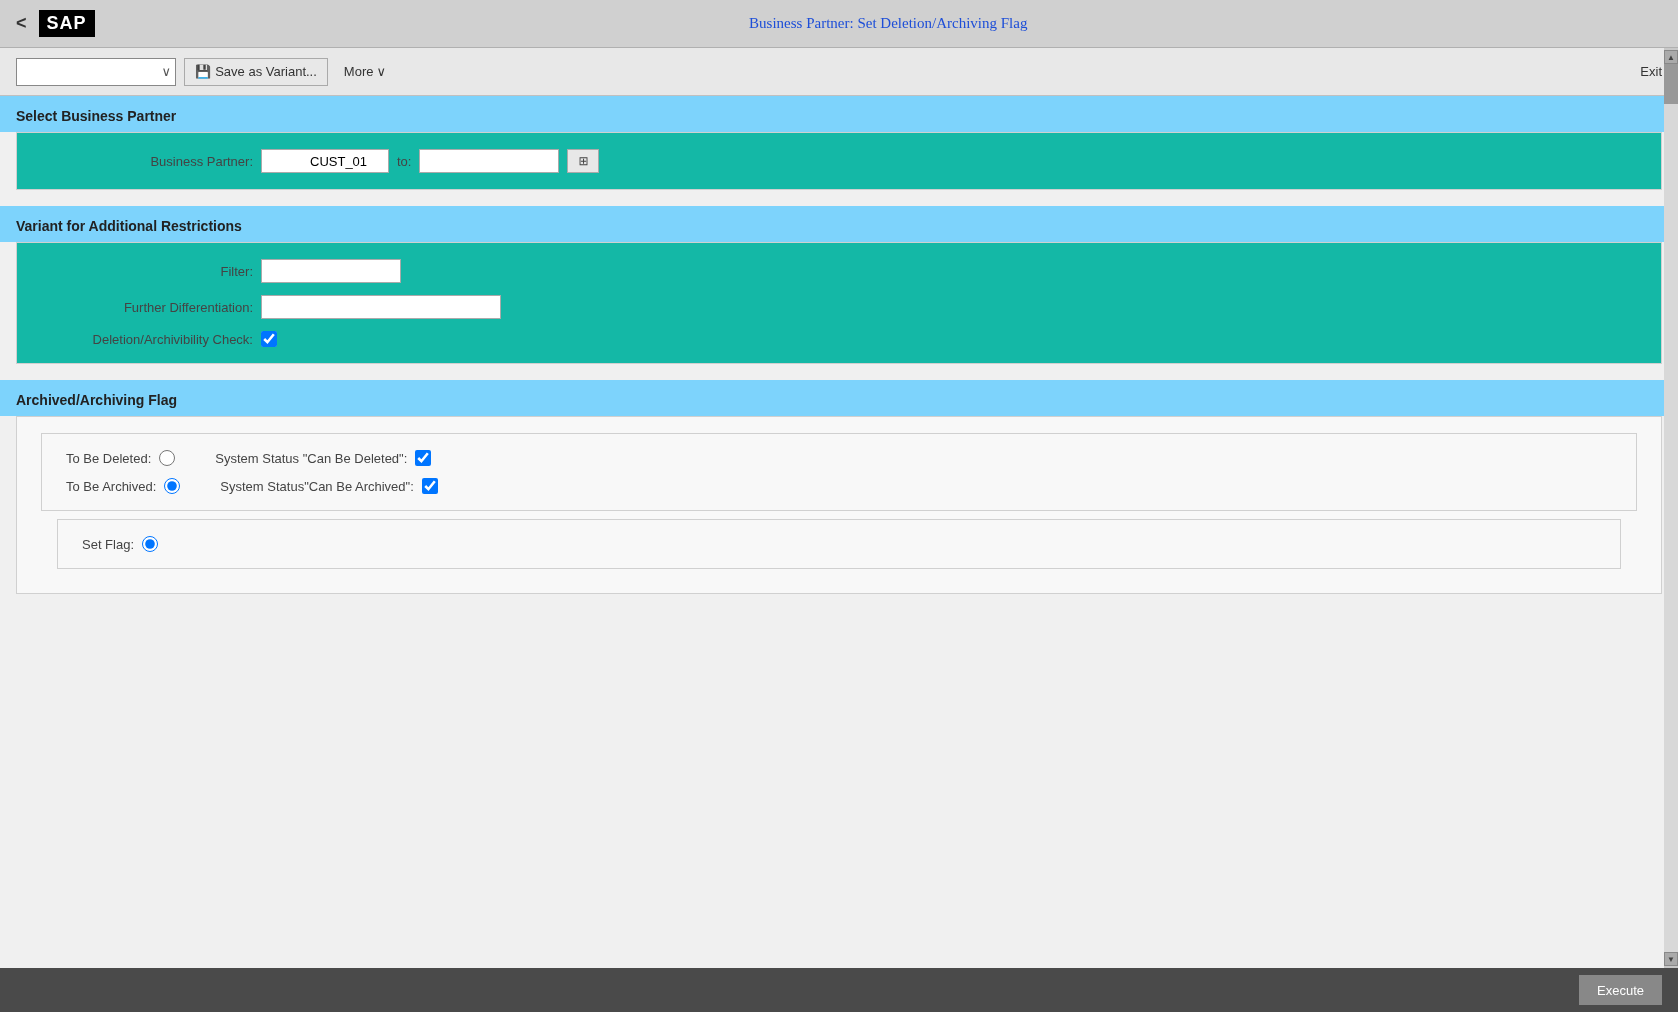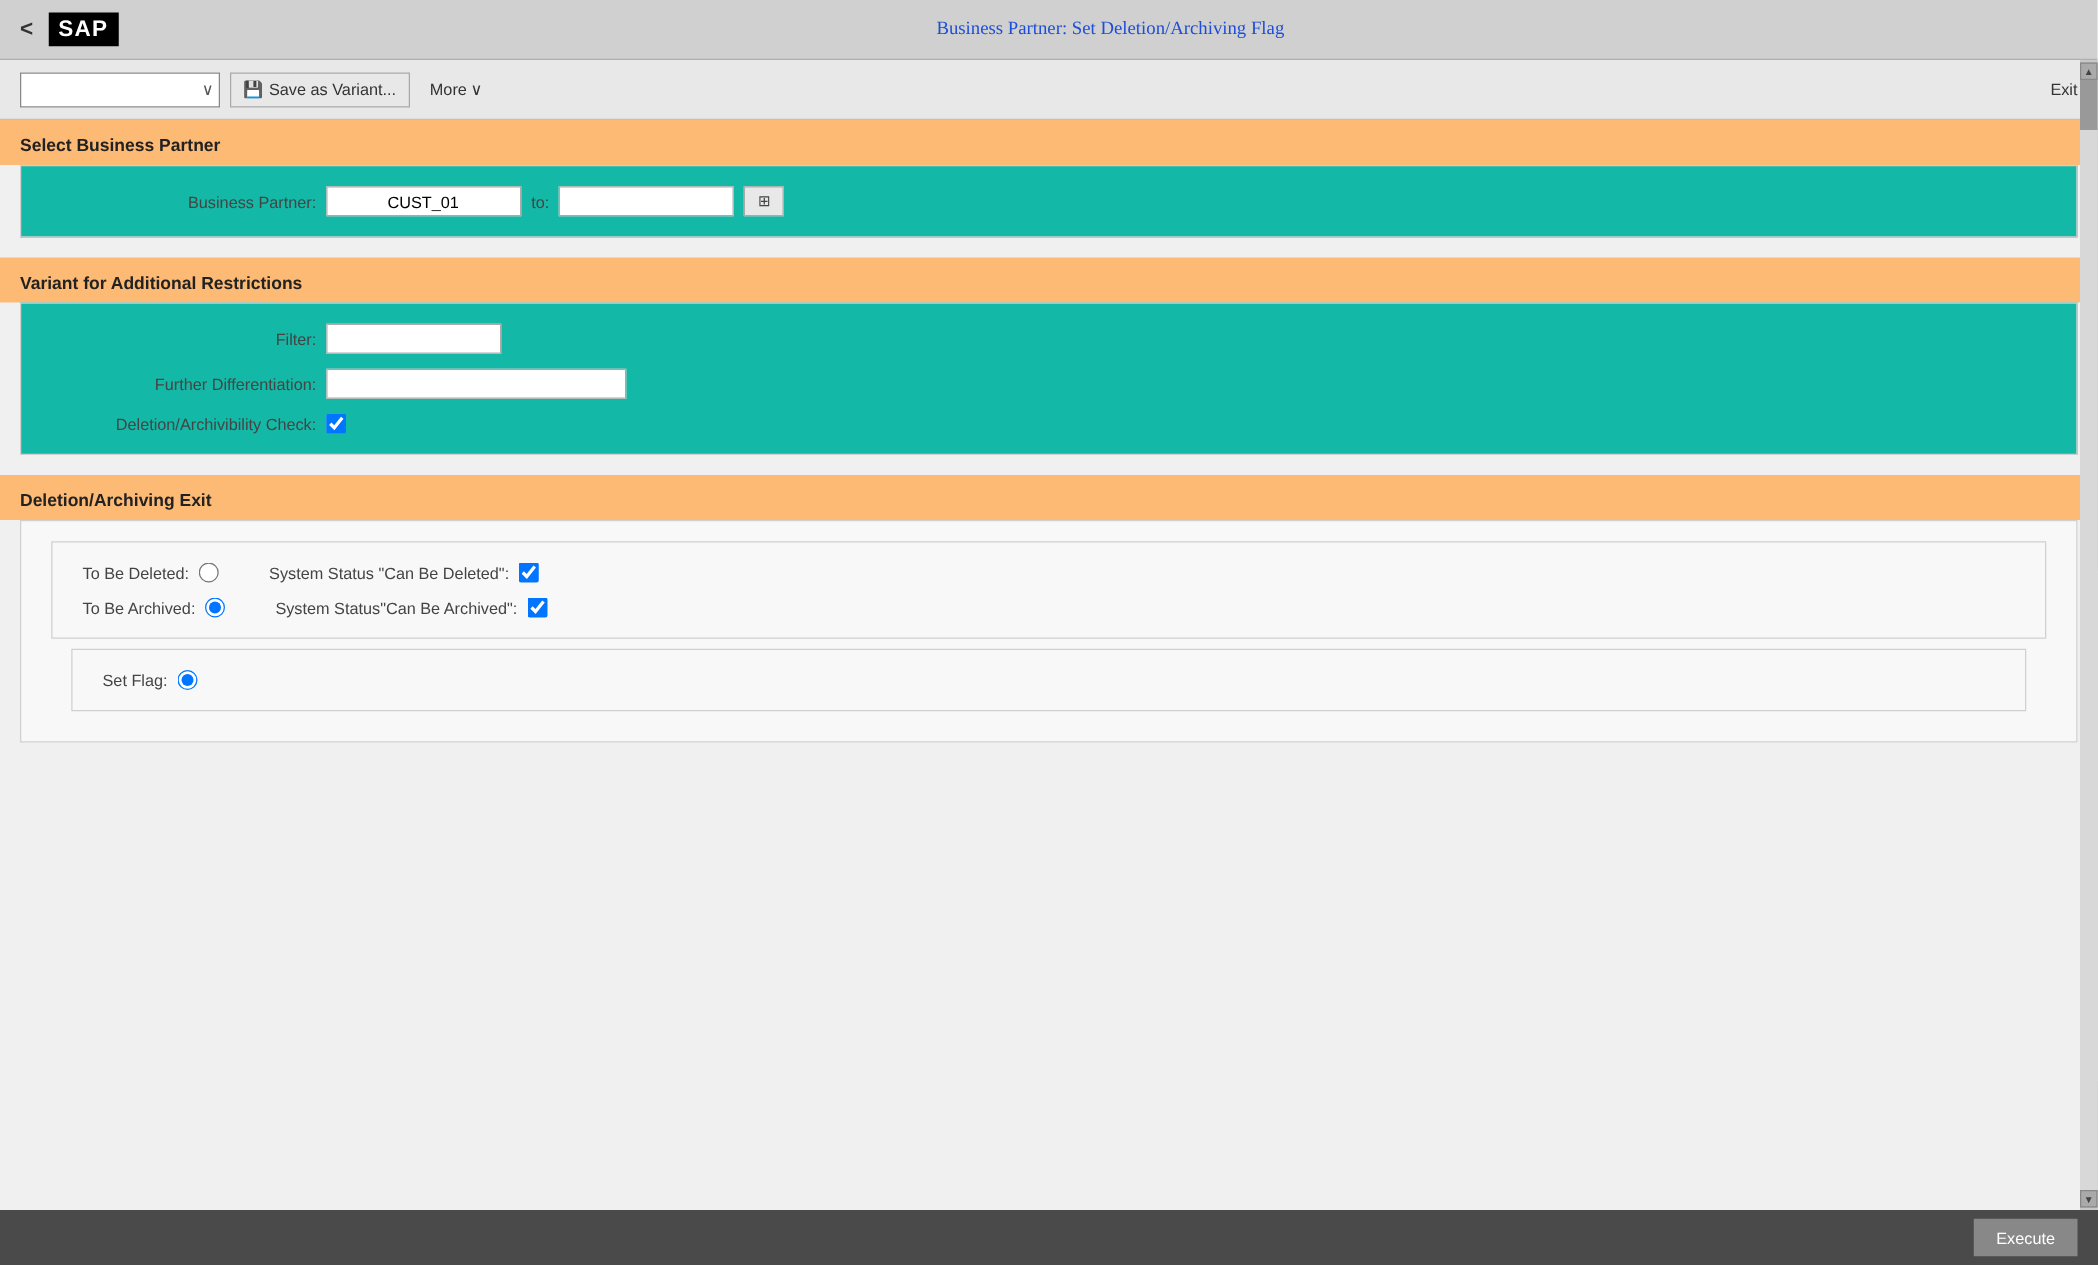--- a/index.html
+++ b/index.html
@@ -120,21 +120,21 @@
     .main-content::-webkit-scrollbar { width: 12px; }
     .main-content::-webkit-scrollbar-track { background: #d0d0d0; }
     .main-content::-webkit-scrollbar-thumb { background: #999; }
 
     
     .section-title {
       font-size: 14px;
       font-weight: bold;
       color: #222;
       padding: 12px 16px 8px 16px;
-      background: #fdba74;
+      background: #7dd3fc;
     }
 
     
     .form-panel {
       background: #14b8a6;
       border: 1px solid #d0d0d0;
       margin: 0 16px 16px 16px;
       padding: 16px 24px;
     }
 
@@ -155,21 +155,21 @@
 
     .form-input {
       border: 1px solid #aaa;
       background: #fff;
       height: 24px;
       padding: 0 4px;
       font-size: 13px;
       outline: none;
     }
 
-    .bp-input { width: 156px; padding-left: 48px; }
+    .bp-input { width: 128px; padding-left: 48px; }
     .filter-input { width: 140px; }
     .further-input { width: 240px; }
 
     .to-label {
       margin: 0 8px;
       color: #444;
     }
     .to-input { width: 140px; }
 
     .multiselect-btn {
@@ -355,21 +355,21 @@
     <div class="form-row">
       <span class="form-label">Further Differentiation:</span>
       <input class="form-input further-input" type="text" value="" style="">
     </div>
     <div class="form-row">
       <span class="form-label">Deletion/Archivibility Check:</span>
       <input class="form-checkbox" type="checkbox" checked="" style="">
     </div>
   </div>
 
-  <div class="section-title">Deletion/Archiving Exit</div>
+  <div class="section-title">Archived/Archiving Flag</div>
   <div class="inner-panel">
     <div class="inner-box">
       <div class="flag-row">
         <div class="flag-field">
           <span class="flag-label">To Be Deleted:</span>
           <input class="form-radio" type="radio" name="deletion-flag" style="">
         </div>
         <div class="flag-field">
           <span class="flag-label">System Status "Can Be Deleted":</span>
           <input class="form-checkbox" type="checkbox" checked="" style="">

